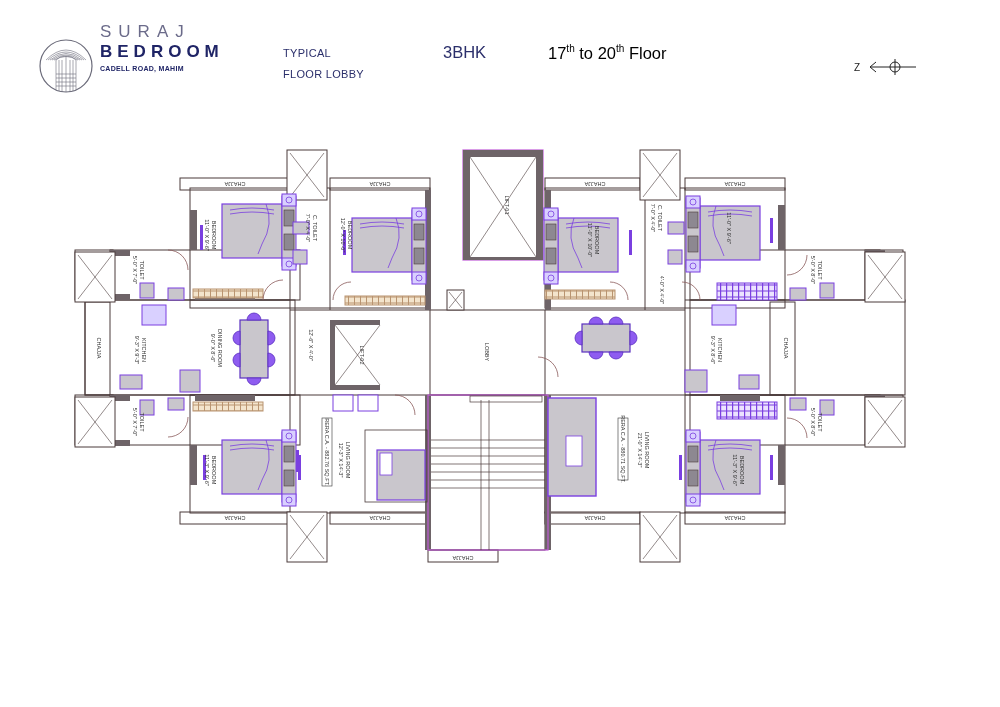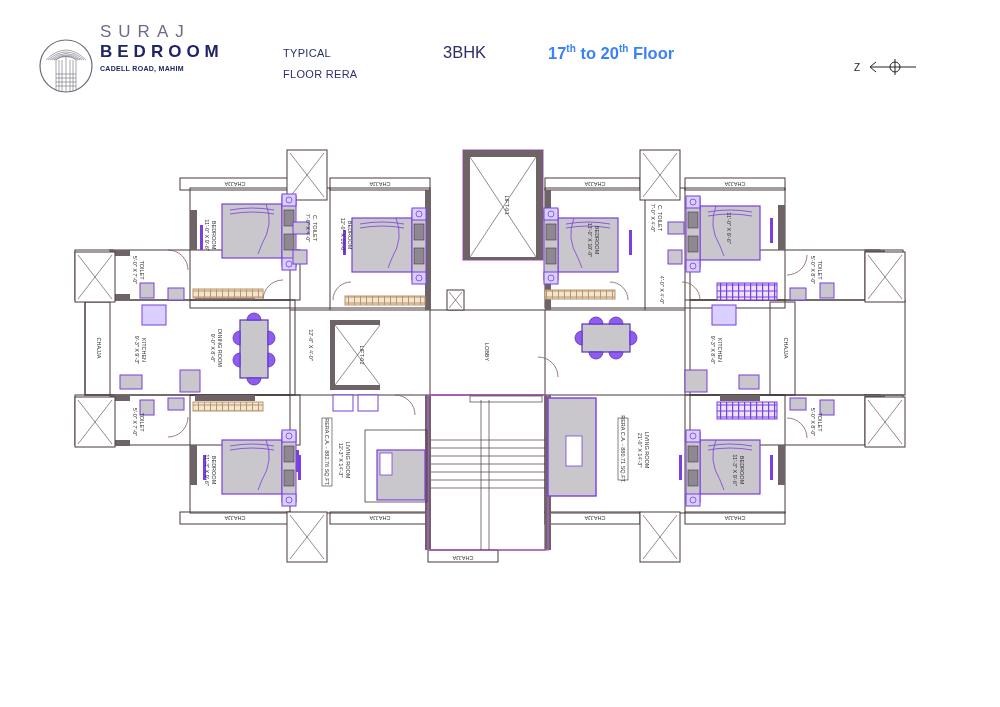--- a/index.html
+++ b/index.html
@@ -4,21 +4,21 @@
 <style>
   html, body { margin:0; padding:0; background:#ffffff; }
   body { width:1000px; height:707px; position:relative; overflow:hidden; font-family:"Liberation Sans", sans-serif; }
   .logo { position:absolute; left:38px; top:38px; width:56px; height:56px; }
   .brand { position:absolute; left:100px; top:22px; color:#2e2e6e; }
   .brand .l1 { font-size:17px; letter-spacing:7px; color:#6b6b8a; line-height:20px; }
   .brand .l2 { font-size:17px; letter-spacing:5px; font-weight:bold; color:#1f2466; line-height:20px; }
   .brand .l3 { font-size:7px; font-weight:bold; letter-spacing:0.3px; color:#1f2466; margin-top:3px; }
   .title { position:absolute; left:283px; top:43px; font-size:11px; color:#2b2f6b; line-height:21px; letter-spacing:0.3px; }
   .bhk { position:absolute; left:443px; top:43px; font-size:16.5px; color:#2b2f6b;text-align:right; }
-  .floor { position:absolute; left:548px; top:43px; font-size:16.5px; color:#3b82f6;font-weight:bold; }
+  .floor { position:absolute; left:548px; top:43px; font-size:16.5px; color:#000000; }
   .floor sup { font-size:10px; }
   .compass { position:absolute; left:852px; top:56px; width:66px; height:22px; }
   .plan { position:absolute; left:0; top:0; width:1000px; height:707px; }
   .lbl { font-family:"Liberation Sans", sans-serif; font-size:5.5px; fill:#333; }
 </style>
 </head>
 <body>
 
 <svg class="logo" viewBox="0 0 56 56">
   <circle cx="28" cy="28" r="26" fill="none" stroke="#6b6b7a" stroke-width="1.2"></circle>
@@ -44,21 +44,21 @@
 </svg>
 
 <div class="brand">
   <div class="l1">SURAJ</div>
   <div class="l2">BEDROOM</div>
   <div class="l3">CADELL ROAD, MAHIM</div>
 </div>
 
 <div class="title">
   <div>TYPICAL</div>
-  <div>FLOOR RERA</div>
+  <div>FLOOR LOBBY</div>
 </div>
 <div class="bhk">3BHK</div>
 <div class="floor"><span>17</span><sup>th</sup><span> to </span><span>20</span><sup>th</sup><span> Floor</span></div>
 
 <svg class="compass" viewBox="0 0 66 22">
   <text x="2" y="15" font-size="10" fill="#222" font-family="Liberation Sans, sans-serif">Z</text>
   <path d="M18 11 L24 6 M18 11 L24 16 M18 11 L64 11" stroke="#222" stroke-width="1" fill="none"></path>
   <circle cx="43" cy="11" r="5" fill="none" stroke="#222" stroke-width="1"></circle>
   <line x1="43" y1="3" x2="43" y2="19" stroke="#222" stroke-width="1"></line>
 </svg>

